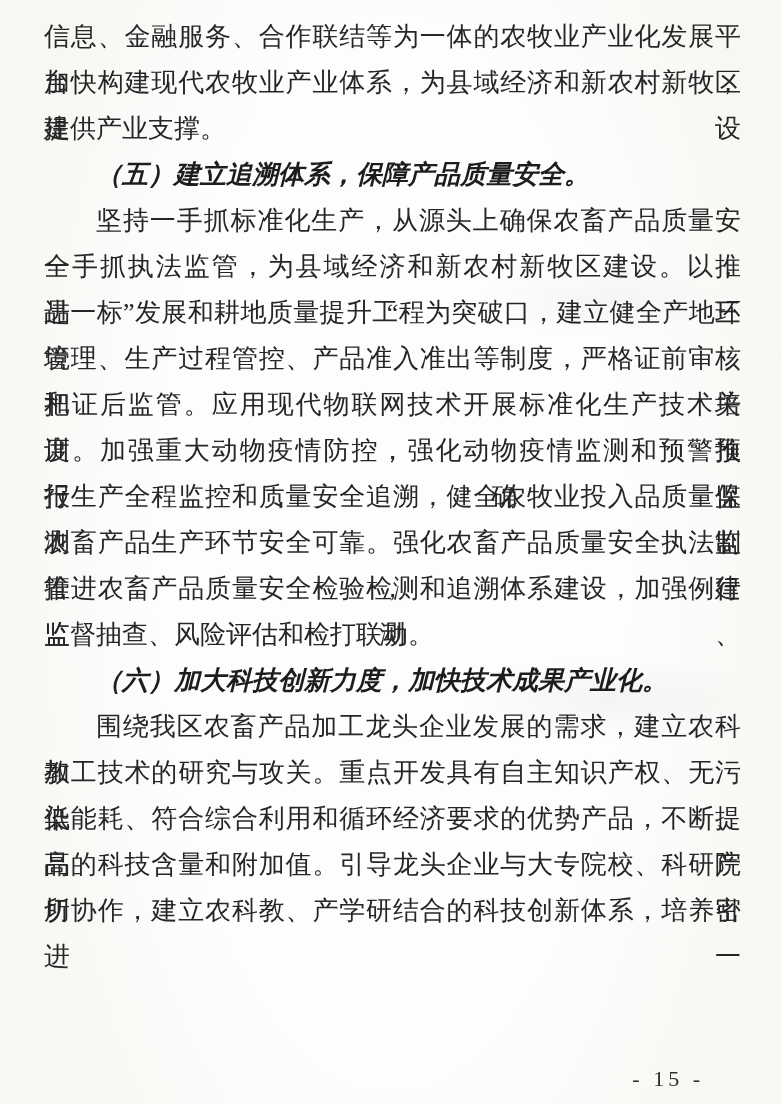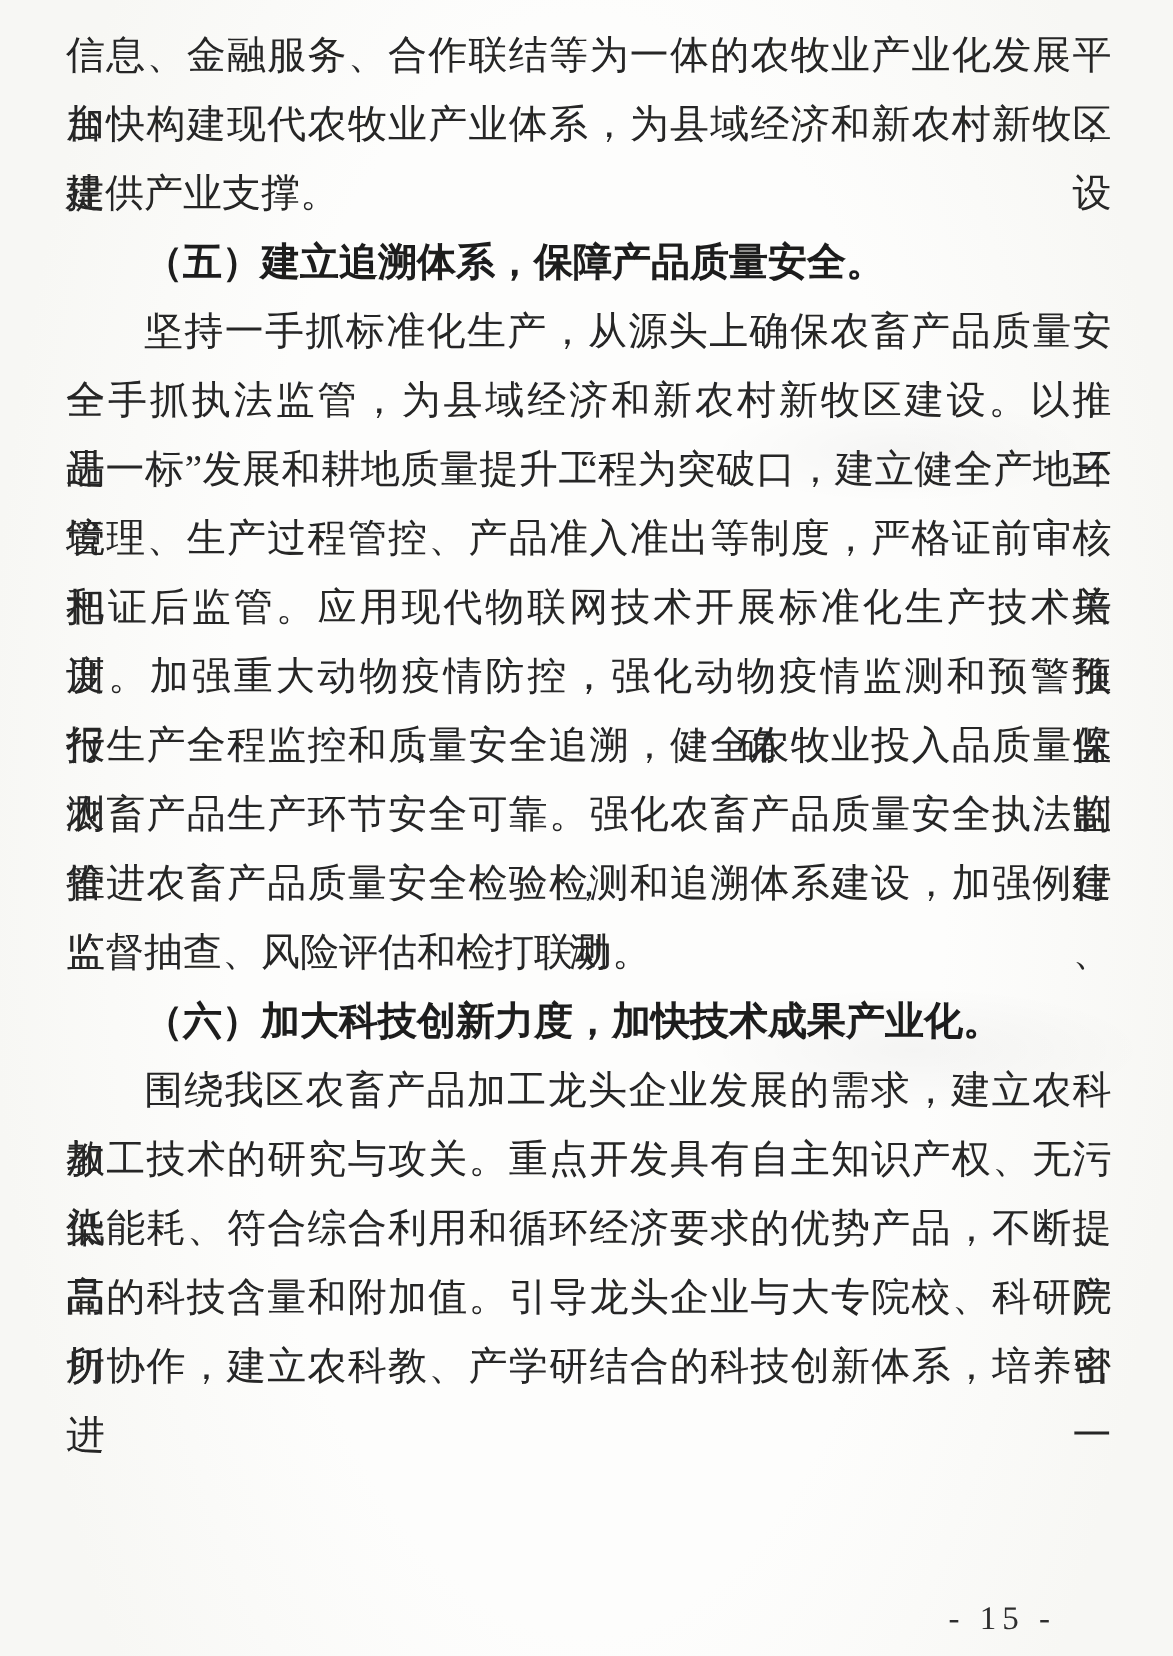--- a/index.html
+++ b/index.html
@@ -34,20 +34,21 @@
   .line.fill {
     white-space: normal;
     text-align: justify;
     text-align-last: justify;
     -moz-text-align-last: justify;
   }
   .line.indent { text-indent: 2em; }
   .line.heading {
     font-weight: 700;
     color: #1d1d1d;
+    font-style: italic;
   }
   .page-number {
     position: absolute;
     right: 78px; bottom: 12px;
     font-size: 22px;
     letter-spacing: 4px;
     color: #2e2e2e;
     font-family: "Liberation Serif", "DejaVu Serif", serif;
     margin-left: 44px;
   }

